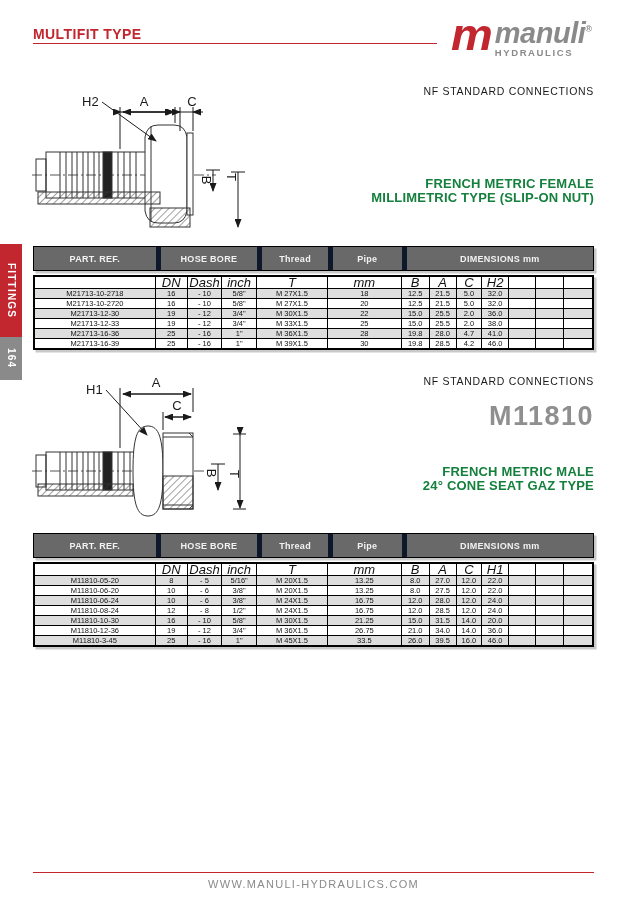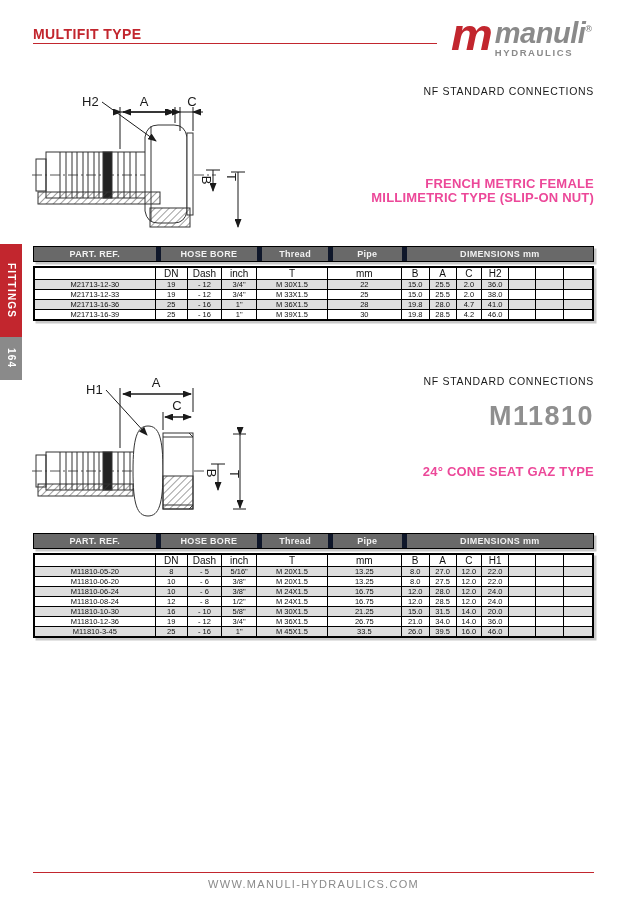--- a/index.html
+++ b/index.html
@@ -23,44 +23,44 @@
   .side-tab { position:absolute; left:0; width:22px; display:flex; align-items:center; justify-content:center;
               color:#fff; font-weight:bold; writing-mode:vertical-rl; font-size:10px; letter-spacing:1.2px; }
   .tab-fittings { top:244px; height:93px; background:#c2262e; }
   .tab-pagenum  { top:337px; height:43px; background:#8a8a8a; }
 
   
   .sec-std   { position:absolute; right:46px; text-align:right; font-size:10.5px; color:#1a1a1a; letter-spacing:.7px; }
   .sec-model { position:absolute; right:46px; text-align:right; font-size:27px; font-weight:bold;
                color:#8f8f8f; letter-spacing:1.5px; }
   .sec-sub   { position:absolute; right:46px; text-align:right; font-size:13px; font-weight:bold;
-               color:#ec4899; line-height:14px; letter-spacing:.2px; }
+               color:#15803d; line-height:14px; letter-spacing:.2px; }
   .s1-std { top:85px; } .s1-model { top:111px; } .s1-sub { top:177px; }
   .s2-std { top:375px; } .s2-model { top:401px; } .s2-sub { top:465px; }
 
   
   .drawing { position:absolute; left:30px; width:218px; }
   .drw1 { top:85px; height:150px; }
   .drw2 { top:372px; height:152px; }
   svg text { font-family:"Liberation Sans", sans-serif; font-size:13px; fill:#1a1a1a; }
 
   
   .tbl { position:absolute; left:33px; width:561px; }
   .t1 { top:246px; } .t2 { top:533px; }
-  .tbl-head { height:16px; display:flex; background:#696969; border:1px solid #000;
+  .tbl-head { height:25px; display:flex; background:#696969; border:1px solid #000;
               box-shadow:2.5px 2.5px 0 #c9c9c9; margin-bottom:4px; }
   .tbl-head .gh { display:flex; align-items:center; justify-content:center; color:#f2f2f2;
                   font-size:9px; font-weight:bold; letter-spacing:.3px; border-left:5px solid #0f172a; }
   .tbl-head .gh:first-child { border-left:none; }
   .gh1 { width:21.75%; } .gh2 { width:18.18%; } .gh3 { width:12.66%; } .gh4 { width:13.19%; } .gh5 { width:34.22%; }
   table.tbl-body { width:100%; border-collapse:collapse; border:2px solid #000; background:#fff;
                    box-shadow:2.5px 2.5px 0 #c9c9c9; table-layout:fixed; }
   table.tbl-body td { border:1px solid #000; text-align:center; font-size:7.5px; color:#111;
                       height:9px; line-height:9px; padding:0 1px; white-space:nowrap; overflow:hidden; }
-  table.tbl-body tr.subhead td { height:11px; line-height:11px; font-size:10px; }
+  table.tbl-body tr.subhead td { height:11px; line-height:11px; font-size:13px;font-style:italic; }
   table.tbl-body tr.stripe td { background:#dedede; }
 
   
   .footer-rule { position:absolute; left:33px; top:872px; width:561px; height:1px; background:#c2262e; }
   .footer-text { position:absolute; left:33px; top:878px; width:561px; text-align:center;
                  font-size:11px; color:#8a8a8a; letter-spacing:1.3px; }
 </style>
 </head>
 <body>
 
@@ -194,20 +194,50 @@
             <td>mm</td>
             <td>B</td>
             <td>A</td>
             <td>C</td>
             <td>H2</td>
             <td></td>
             <td></td>
             <td></td>
           </tr>
           <tr class="stripe">
+            <td>M21713-10-2718</td>
+            <td>16</td>
+            <td>- 10</td>
+            <td>5/8"</td>
+            <td>M 27X1.5</td>
+            <td>18</td>
+            <td>12.5</td>
+            <td>21.5</td>
+            <td>5.0</td>
+            <td>32.0</td>
+            <td></td>
+            <td></td>
+            <td></td>
+          </tr>
+          <tr>
+            <td>M21713-10-2720</td>
+            <td>16</td>
+            <td>- 10</td>
+            <td>5/8"</td>
+            <td>M 27X1.5</td>
+            <td>20</td>
+            <td>12.5</td>
+            <td>21.5</td>
+            <td>5.0</td>
+            <td>32.0</td>
+            <td></td>
+            <td></td>
+            <td></td>
+          </tr>
+          <tr class="stripe">
             <td>M21713-12-30</td>
             <td>19</td>
             <td>- 12</td>
             <td>3/4"</td>
             <td>M 30X1.5</td>
             <td>22</td>
             <td>15.0</td>
             <td>25.5</td>
             <td>2.0</td>
             <td>36.0</td>
@@ -260,20 +290,21 @@
             <td></td>
             <td></td>
           </tr>
         </tbody>
       </table>
   </div>
 
   <div class="sec-std s2-std">NF STANDARD CONNECTIONS</div>
   <div class="sec-model s2-model">M11810</div>
   <div class="sec-sub s2-sub">
+    <div>FRENCH METRIC MALE</div>
     <div>24° CONE SEAT GAZ TYPE</div>
   </div>
 
   <svg class="drawing drw2" viewBox="0 0 218 152">
     <defs>
       <marker id="ah2" markerWidth="9" markerHeight="7" refX="8" refY="3.5" orient="auto">
         <path d="M0,0 L9,3.5 L0,7 Z" fill="#1a1a1a"></path>
       </marker>
       <pattern id="hatch2" patternUnits="userSpaceOnUse" width="5" height="5" patternTransform="rotate(45)">
         <line x1="0" y1="0" x2="0" y2="5" stroke="#444" stroke-width="1"></line>

